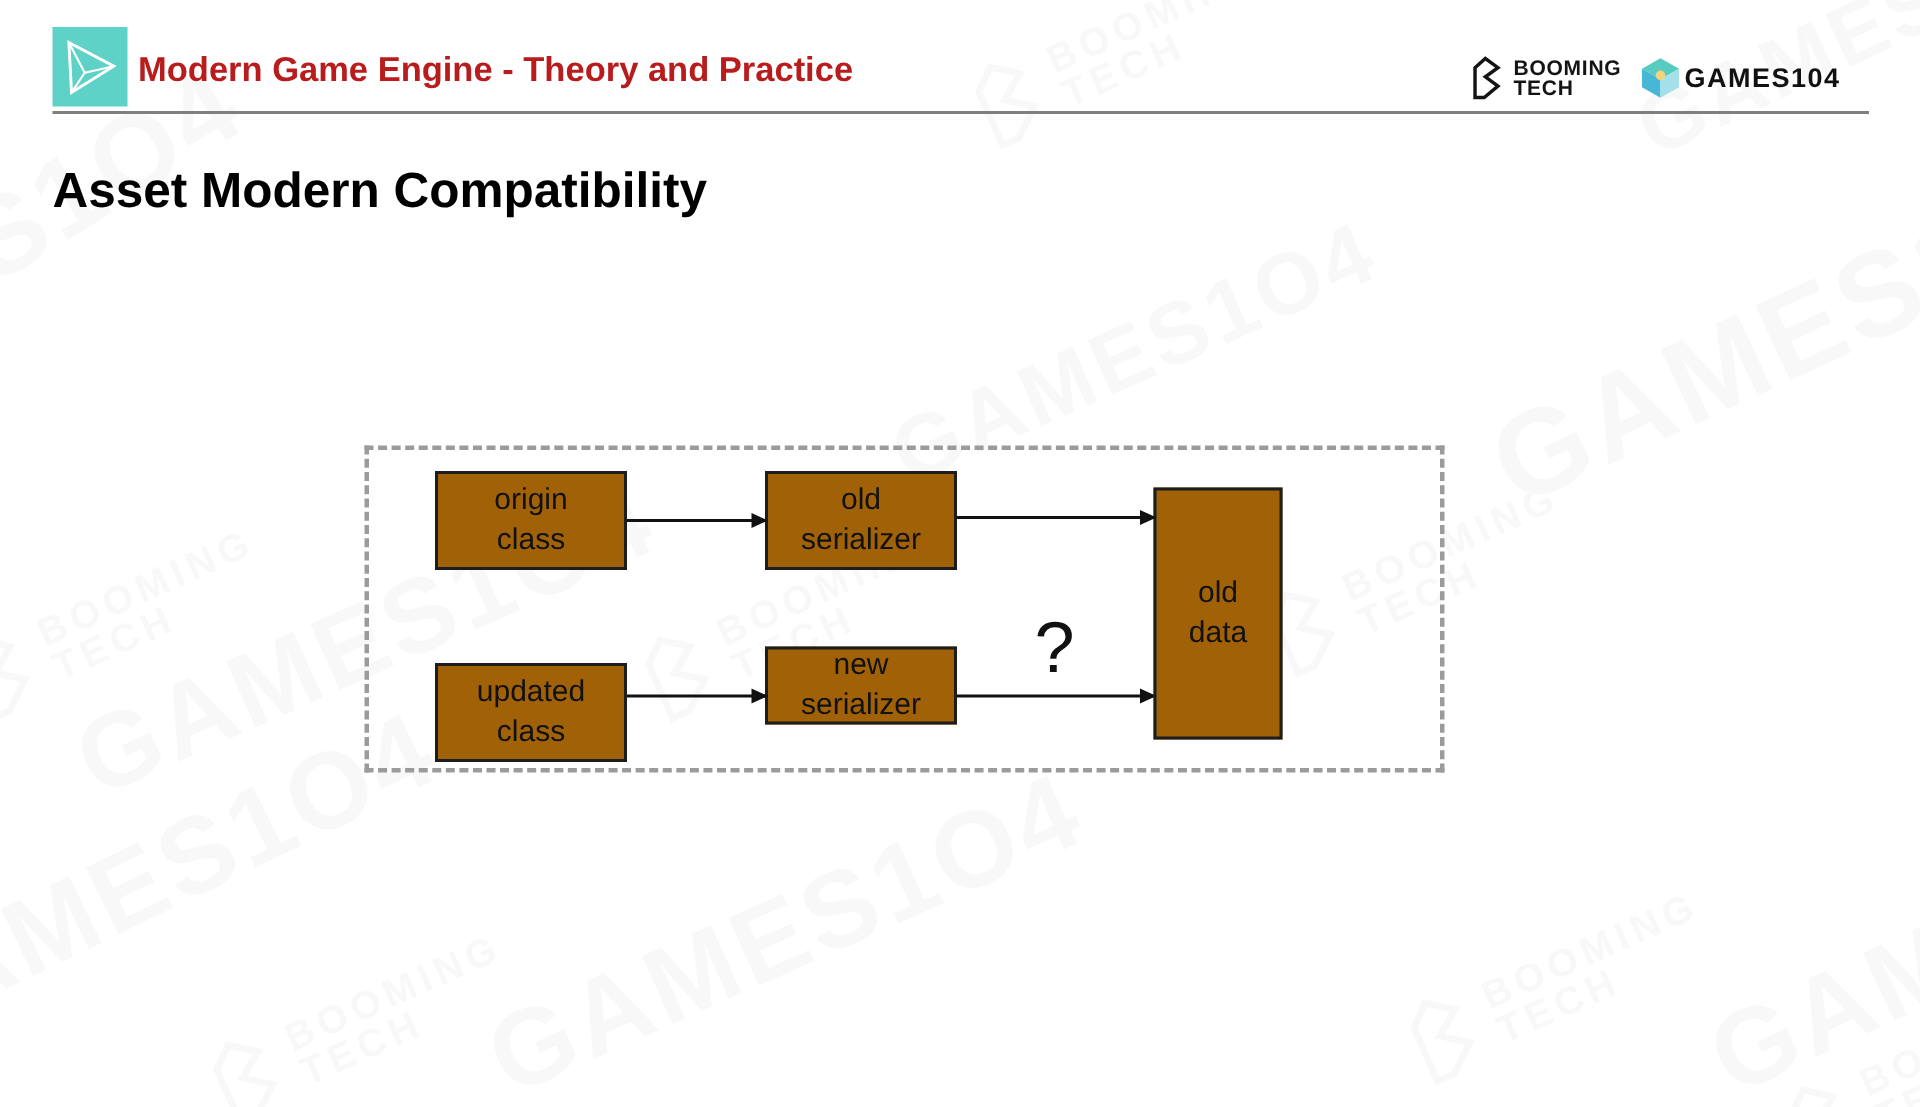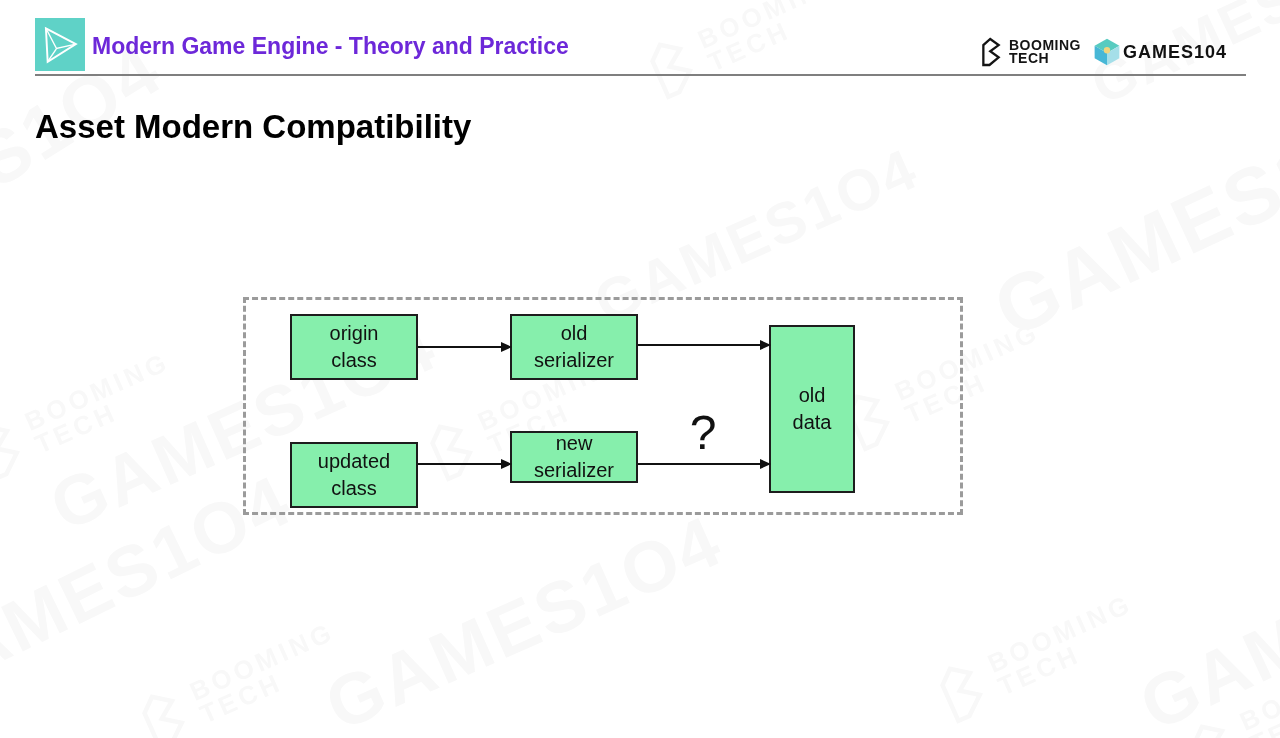--- a/index.html
+++ b/index.html
@@ -51,21 +51,21 @@
 
   
   .content { position:absolute; inset:0; z-index:2; }
   .logo-square {
     position:absolute; left:35px; top:18px; width:50px; height:53px;
     background:#5FD2C7;
     display:flex; align-items:center; justify-content:center;
   }
   .header-title {
     position:absolute; left:92px; top:33px;
-    font-size:23px; font-weight:700; color:#6d28d9;
+    font-size:23px; font-weight:700; color:#b91c1c;
   }
   .header-rule {
     position:absolute; left:35px; top:74px; width:1211px; height:2px;
     background:#7f7f7f;
   }
   .booming-logo { position:absolute; left:978px; top:36px; display:flex; align-items:center; gap:5px; color:#141414; }
   .booming-text { font-size:14px; line-height:13px; font-weight:700; letter-spacing:0.5px; }
   .games-logo { position:absolute; left:1092px; top:36px; display:flex; align-items:center; gap:1px; }
   .games-text { font-size:18px; font-weight:700; letter-spacing:1px; color:#111; }
 
@@ -75,21 +75,21 @@
     font-size:33px; font-weight:700; color:#000;
   }
 
   
   .dashed-frame {
     position:absolute; left:243px; top:297px; width:720px; height:218px;
     border:3px dashed #9b9b9b;
   }
   .dbox {
     position:absolute;
-    background:#86efac;
+    background:#a16207;
     border:2.5px solid #1d1d1d;
     display:flex; flex-direction:column; align-items:center; justify-content:center;
     font-size:20px; line-height:27px; color:#111; 
   }
   .box-origin     { left:290px; top:314px; width:128px; height:66px; }
   .box-old-ser    { left:510px; top:314px; width:128px; height:66px; }
   .box-updated    { left:290px; top:442px; width:128px; height:66px; }
   .box-new-ser    { left:510px; top:431px; width:128px; height:52px; }
   .box-old-data   { left:769px; top:325px; width:86px;  height:168px; }
 

